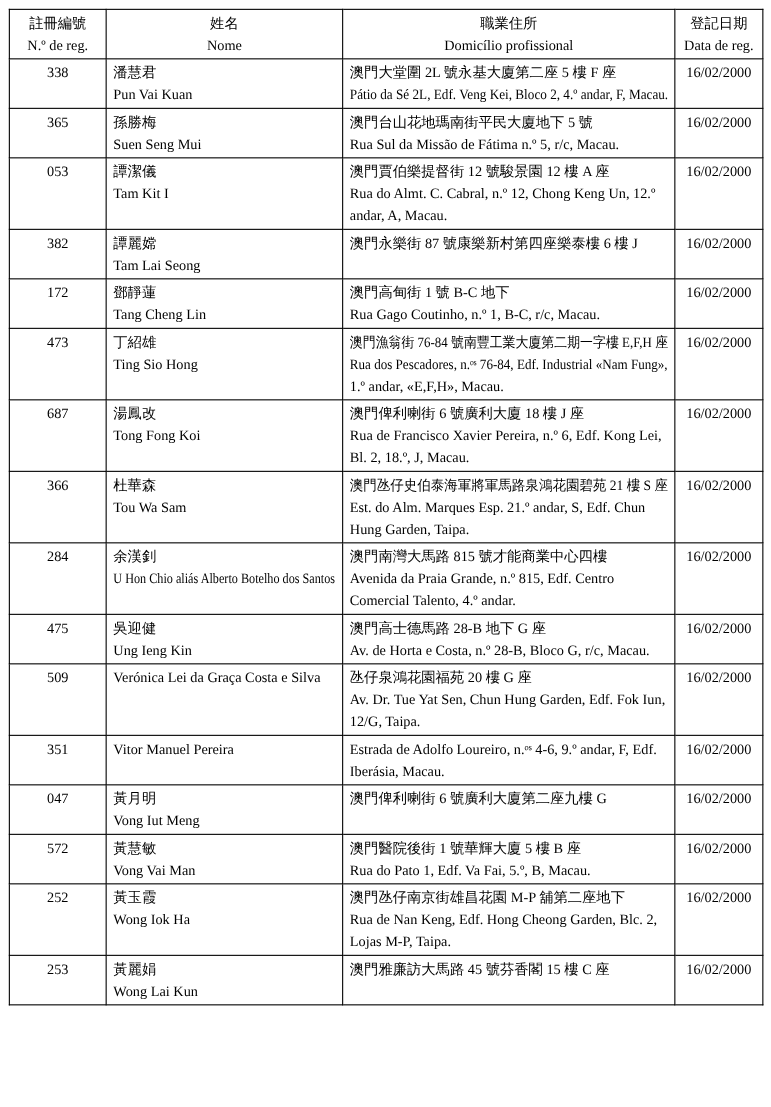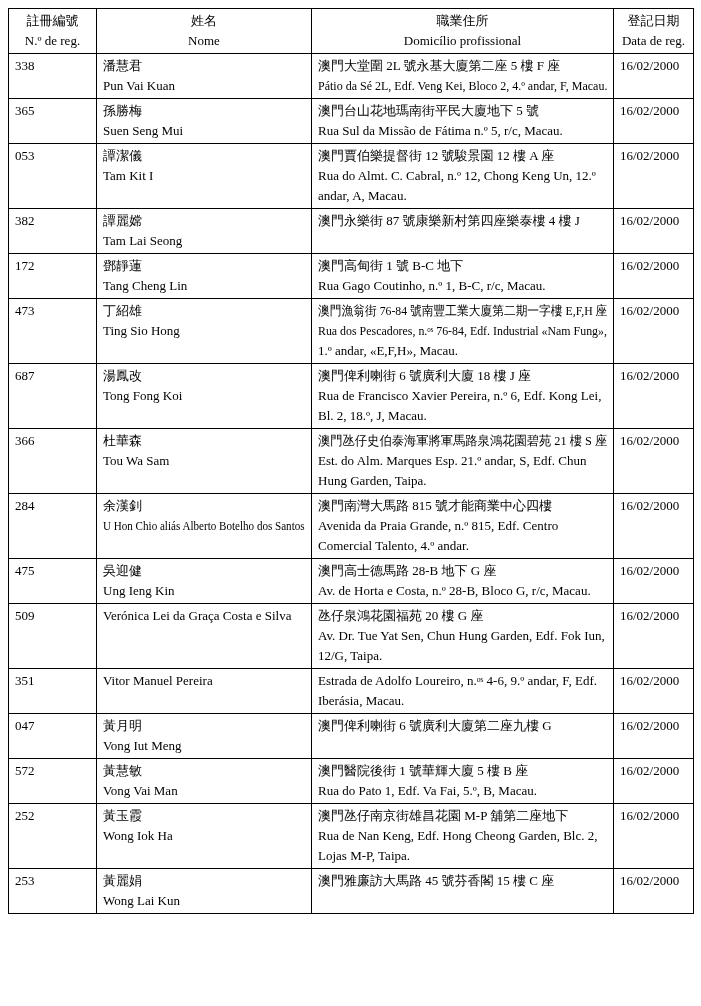--- a/index.html
+++ b/index.html
@@ -25,21 +25,21 @@
   table.registry td {
     border: 1px solid #000000;
     vertical-align: top;
     padding: 2px 6px;
     font-size: 13px;
     line-height: 20px;
     font-weight: normal;
     overflow: hidden;
   }
   th.col-head { }
-  td.cell-reg, td.cell-date { text-align: left; padding-left: 2px; padding-right: 2px; margin-left: 12px; }
+  td.cell-reg, td.cell-date { text-align: center; padding-left: 2px; padding-right: 2px; margin-left: 12px; }
   td.cell-name, td.cell-addr { padding-left: 8px; padding-right: 4px; margin-left: 20px; }
   .line { display: block; }
   .fit { white-space: nowrap; transform-origin: left center; }
 </style>
 </head>
 <body>
 
 <div class="page">
   <table class="registry">
     <colgroup>
@@ -120,21 +120,21 @@
         </tr>
         <tr>
           <td class="cell-reg">
             <div class="line">382</div>
           </td>
           <td class="cell-name">
             <div class="line fit">譚麗嫦</div>
             <div class="line fit">Tam Lai Seong</div>
           </td>
           <td class="cell-addr">
-            <div class="line fit">澳門永樂街 87 號康樂新村第四座樂泰樓 4 樓 J</div>
+            <div class="line fit">澳門永樂街 87 號康樂新村第四座樂泰樓 6 樓 J</div>
           </td>
           <td class="cell-date">
             <div class="line">16/02/2000</div>
           </td>
         </tr>
         <tr>
           <td class="cell-reg">
             <div class="line">172</div>
           </td>
           <td class="cell-name">

